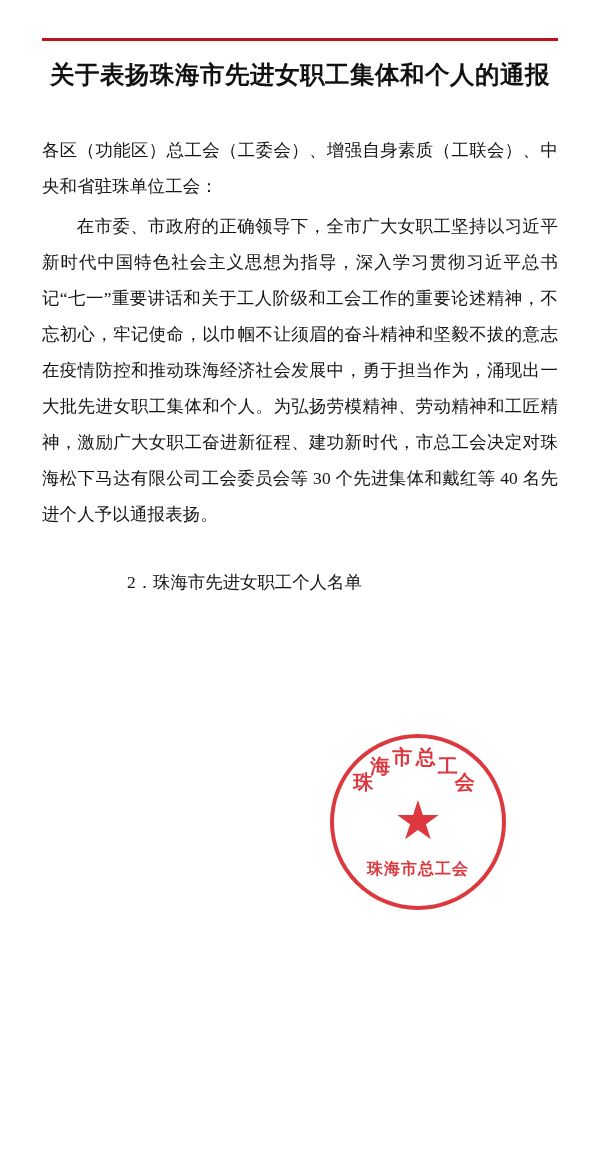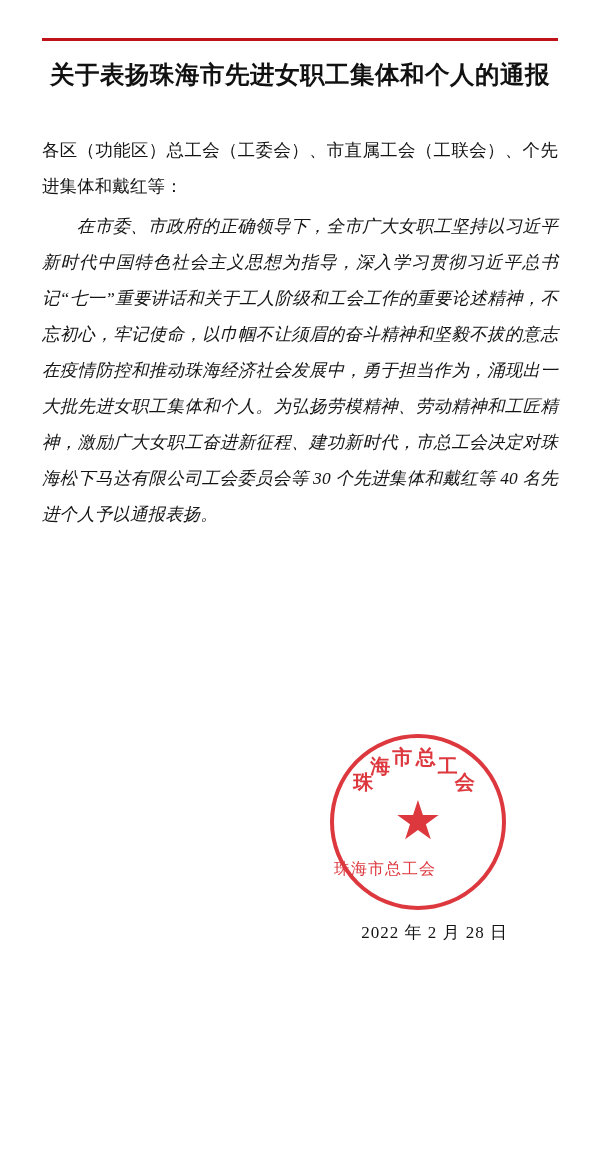--- a/index.html
+++ b/index.html
@@ -52,21 +52,20 @@
   .addressee {
     margin: 0 0 4px 0;
     text-align: justify;
     text-justify: inter-ideograph;
   }
   .para {
     margin: 0;
     text-indent: 2em;
     text-align: justify;
     text-justify: inter-ideograph;
-    font-style: italic;
   }
   .attachments {
     margin-top: 34px;
     font-size: 17.4px;
     line-height: 1.95;
     color: #141414;
   }
   .attach-line {
     padding-left: 28px;
   }
@@ -121,23 +120,24 @@
     font-weight: bold;
     text-align: center;
     line-height: 26px;
     font-family: "Liberation Serif", serif;
   }
   .seal-bottom-text {
     position: absolute;
     left: 0;
     bottom: 26px;
     width: 100%;
+    text-align: center;
     font-size: 16px;
     color: #d9232a;
-    font-weight: normal;
+    font-weight: bold;
     letter-spacing: 1px;
   }
   .doc-date {
     position: absolute;
     right: 36px;
     bottom: 4px;
     font-size: 17px;
     color: #141414;
     letter-spacing: 1px;
   }
@@ -145,36 +145,38 @@
 </head>
 <body>
 
 <div class="page">
 
   <div class="top-rule"></div>
 
   <h1 class="doc-title">关于表扬珠海市先进女职工集体和个人的通报</h1>
 
   <div class="body-block">
-    <p class="addressee">各区（功能区）总工会（工委会）、市直属工会（工联会）、个先进集体和戴红等：</p>
+    <p class="addressee">各区（功能区）总工会（工委会）、增强自身素质（工联会）、中央和省驻珠单位工会：</p>
     <p class="para">在市委、市政府的正确领导下，全市广大女职工坚持以习近平新时代中国特色社会主义思想为指导，深入学习贯彻习近平总书记“七一”重要讲话和关于工人阶级和工会工作的重要论述精神，不忘初心，牢记使命，以巾帼不让须眉的奋斗精神和坚毅不拔的意志在疫情防控和推动珠海经济社会发展中，勇于担当作为，涌现出一大批先进女职工集体和个人。为弘扬劳模精神、劳动精神和工匠精神，激励广大女职工奋进新征程、建功新时代，市总工会决定对珠海松下马达有限公司工会委员会等 30 个先进集体和戴红等 40 名先进个人予以通报表扬。</p>
   </div>
 
   <div class="attachments">
+    <div class="attach-line attach-item">
+      <span>2．珠海市先进女职工个人名单</span>
+    </div>
   </div>
 
   <div class="sign-area">
     <div class="seal">
       <div class="seal-text-top">
         <div class="seal-ch" style="transform: rotate(-55deg) translate(0,-62px) rotate(55deg);">珠</div>
         <div class="seal-ch" style="transform: rotate(-33deg) translate(0,-62px) rotate(33deg);">海</div>
         <div class="seal-ch" style="transform: rotate(-11deg) translate(0,-62px) rotate(11deg);">市</div>
         <div class="seal-ch" style="transform: rotate(11deg) translate(0,-62px) rotate(-11deg);">总</div>
         <div class="seal-ch" style="transform: rotate(33deg) translate(0,-62px) rotate(-33deg);">工</div>
         <div class="seal-ch" style="transform: rotate(55deg) translate(0,-62px) rotate(-55deg);">会</div>
       </div>
       <div class="seal-star">★</div>
       <div class="seal-bottom-text">珠海市总工会</div>
     </div>
-    <div class="doc-date">2022 年 2 月 28 日</div>
   </div>
 
 </div>
 
 </body></html>

